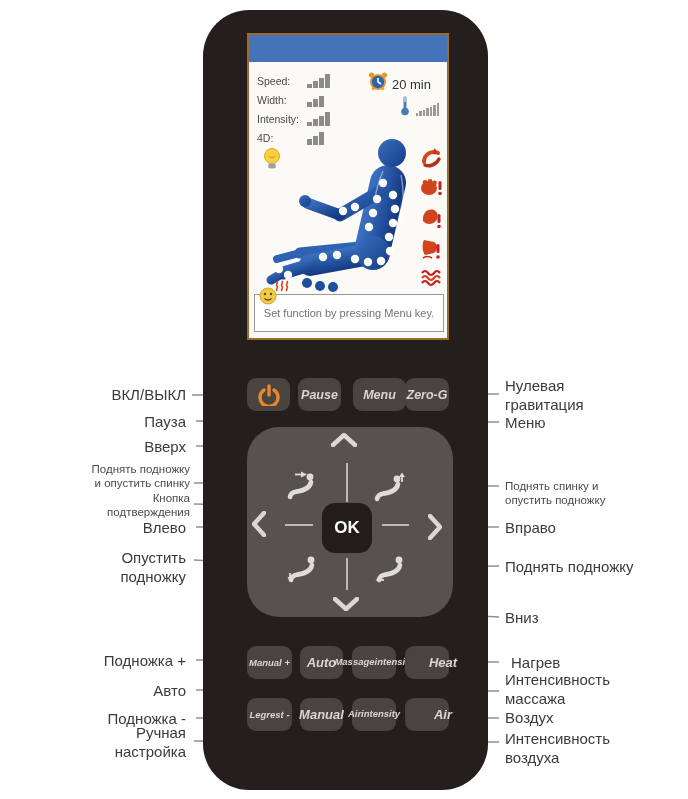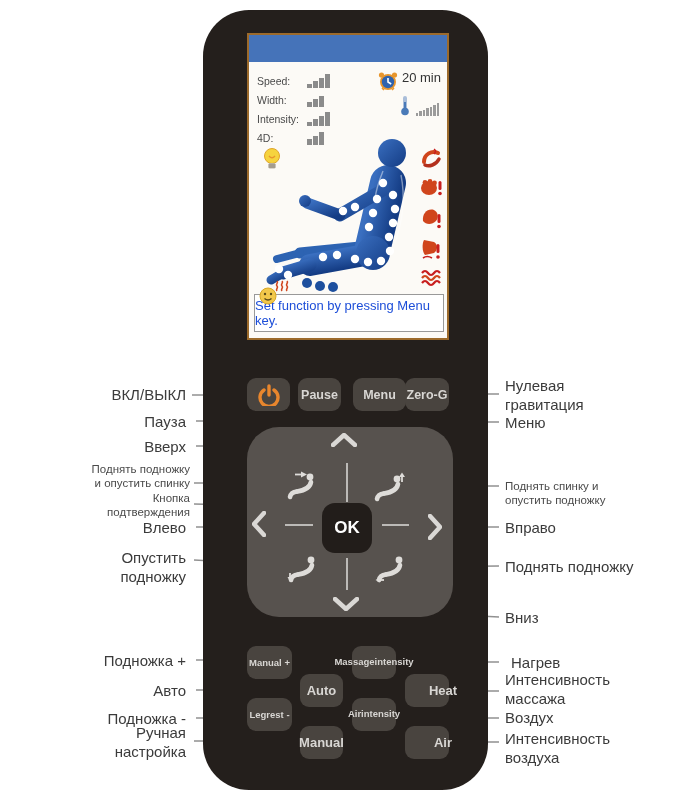--- a/index.html
+++ b/index.html
@@ -19,37 +19,37 @@
   
   .screen{position:absolute;left:44px;top:23px;width:202px;height:307px;background:#fcfaf6;
           border:2px solid var(--screen-border,#9c6a2b);box-sizing:border-box;}
   .screen-header{position:absolute;left:0;top:0;width:100%;height:27px;background:var(--screen-header,#4573b9);}
   .status-rows{position:absolute;left:8px;top:34px;}
   .srow{display:flex;align-items:flex-end;height:19px;}
   .srow .slabel{font-size:10.5px;color:#4a4a4a;width:50px;padding-bottom:1px;}
   .bars{display:flex;align-items:flex-end;gap:1px;}
   .bars i{width:5px;background:#8b8b8b;display:block;}
   .bars.tiny i{width:2.5px;background:#9b9b9b;}
-  .timer{position:absolute;right:6px;top:35px;display:flex;align-items:flex-start;gap:3px;}
+  .timer{position:absolute;right:16px;top:35px;display:flex;align-items:flex-end;gap:3px;}
   .timer-text{font-size:13px;color:#333;}
   .temp{position:absolute;right:8px;top:60px;display:flex;align-items:flex-end;gap:5px;}
   .bulb{position:absolute;left:13px;top:112px;}
   .figure-svg{position:absolute;left:6px;top:100px;}
   .mode-icons{position:absolute;right:3px;top:112px;display:flex;flex-direction:column;gap:7px;}
   .steam{position:absolute;left:24px;top:243px;}
   .smiley{position:absolute;left:10px;top:252px;z-index:3;}
   .msgbox{position:absolute;left:5px;bottom:6px;width:188px;height:36px;border:1px solid #999;
           background:#fff;display:flex;align-items:center;justify-content:center;z-index:2;}
-  .msgbox span{font-size:13px;color:#1d4ed8;}
+  .msgbox span{font-size:11px;color:#737373;}
 
   
   .btn{position:absolute;height:33px;background:var(--button,#49443f);border-radius:9px;
        display:flex;align-items:center;justify-content:center;color:#d8d6d3;
-       font-weight:bold;border:none;cursor:pointer;box-sizing:border-box;padding:0;}
-  .btn.f12{font-size:12.5px;} .btn.f13{font-size:13px;margin-top:28px;}
+       font-weight:bold;border:none;cursor:pointer;box-sizing:border-box;padding:0;font-style:italic;}
+  .btn.f12{font-size:12.5px;} .btn.f13{font-size:13px;}
   .btn.two{font-size:9.5px;line-height:10.5px;}
   .btn.one-sm{font-size:9.5px;}
   .row-top .btn{top:368px;}
   .b-power{left:44px;width:43px;} .b-pause{left:95px;width:43px;}
   .b-menu{left:150px;width:53px;} .b-zerog{left:202px;width:44px;}
   .g1 .btn{top:636px;} .g2 .btn{top:688px;}
   .c1{left:44px;width:45px;} .c2{left:97px;width:43px;} .c3{left:149px;width:44px;} .c4{left:202px;width:44px;padding-left:32px;}
 
   
   .dpad{position:absolute;left:44px;top:417px;width:200px;height:190px;

